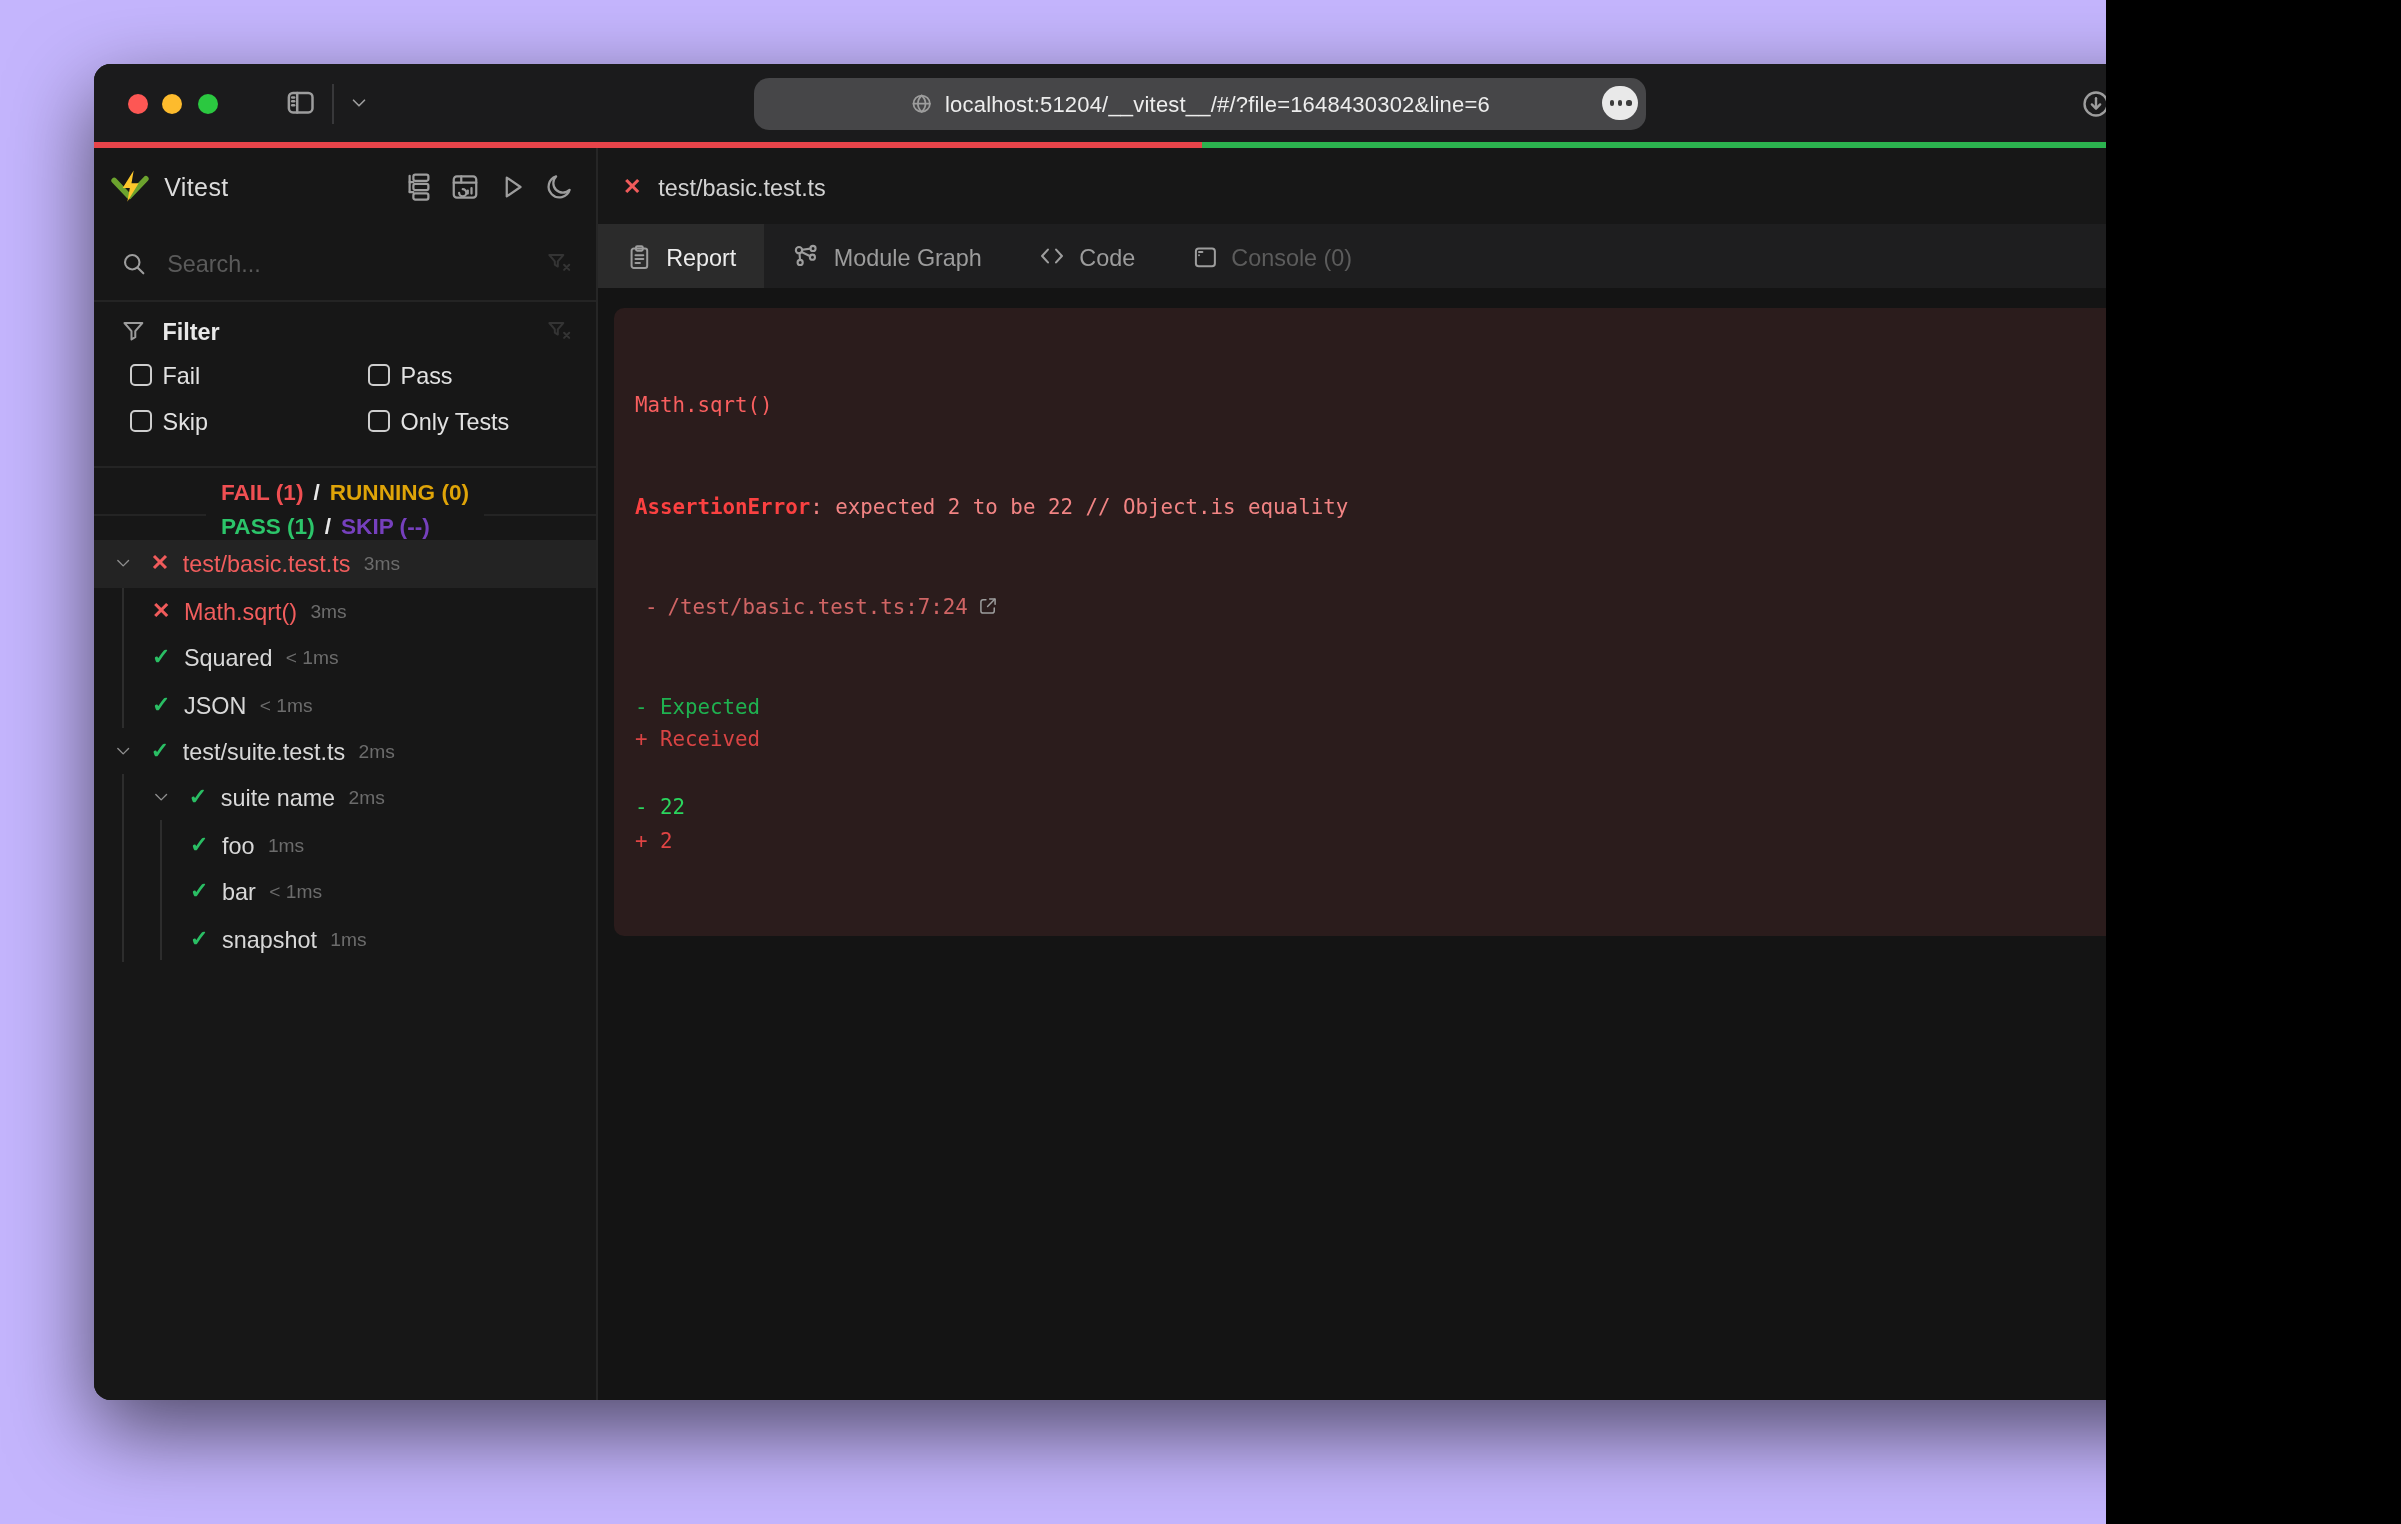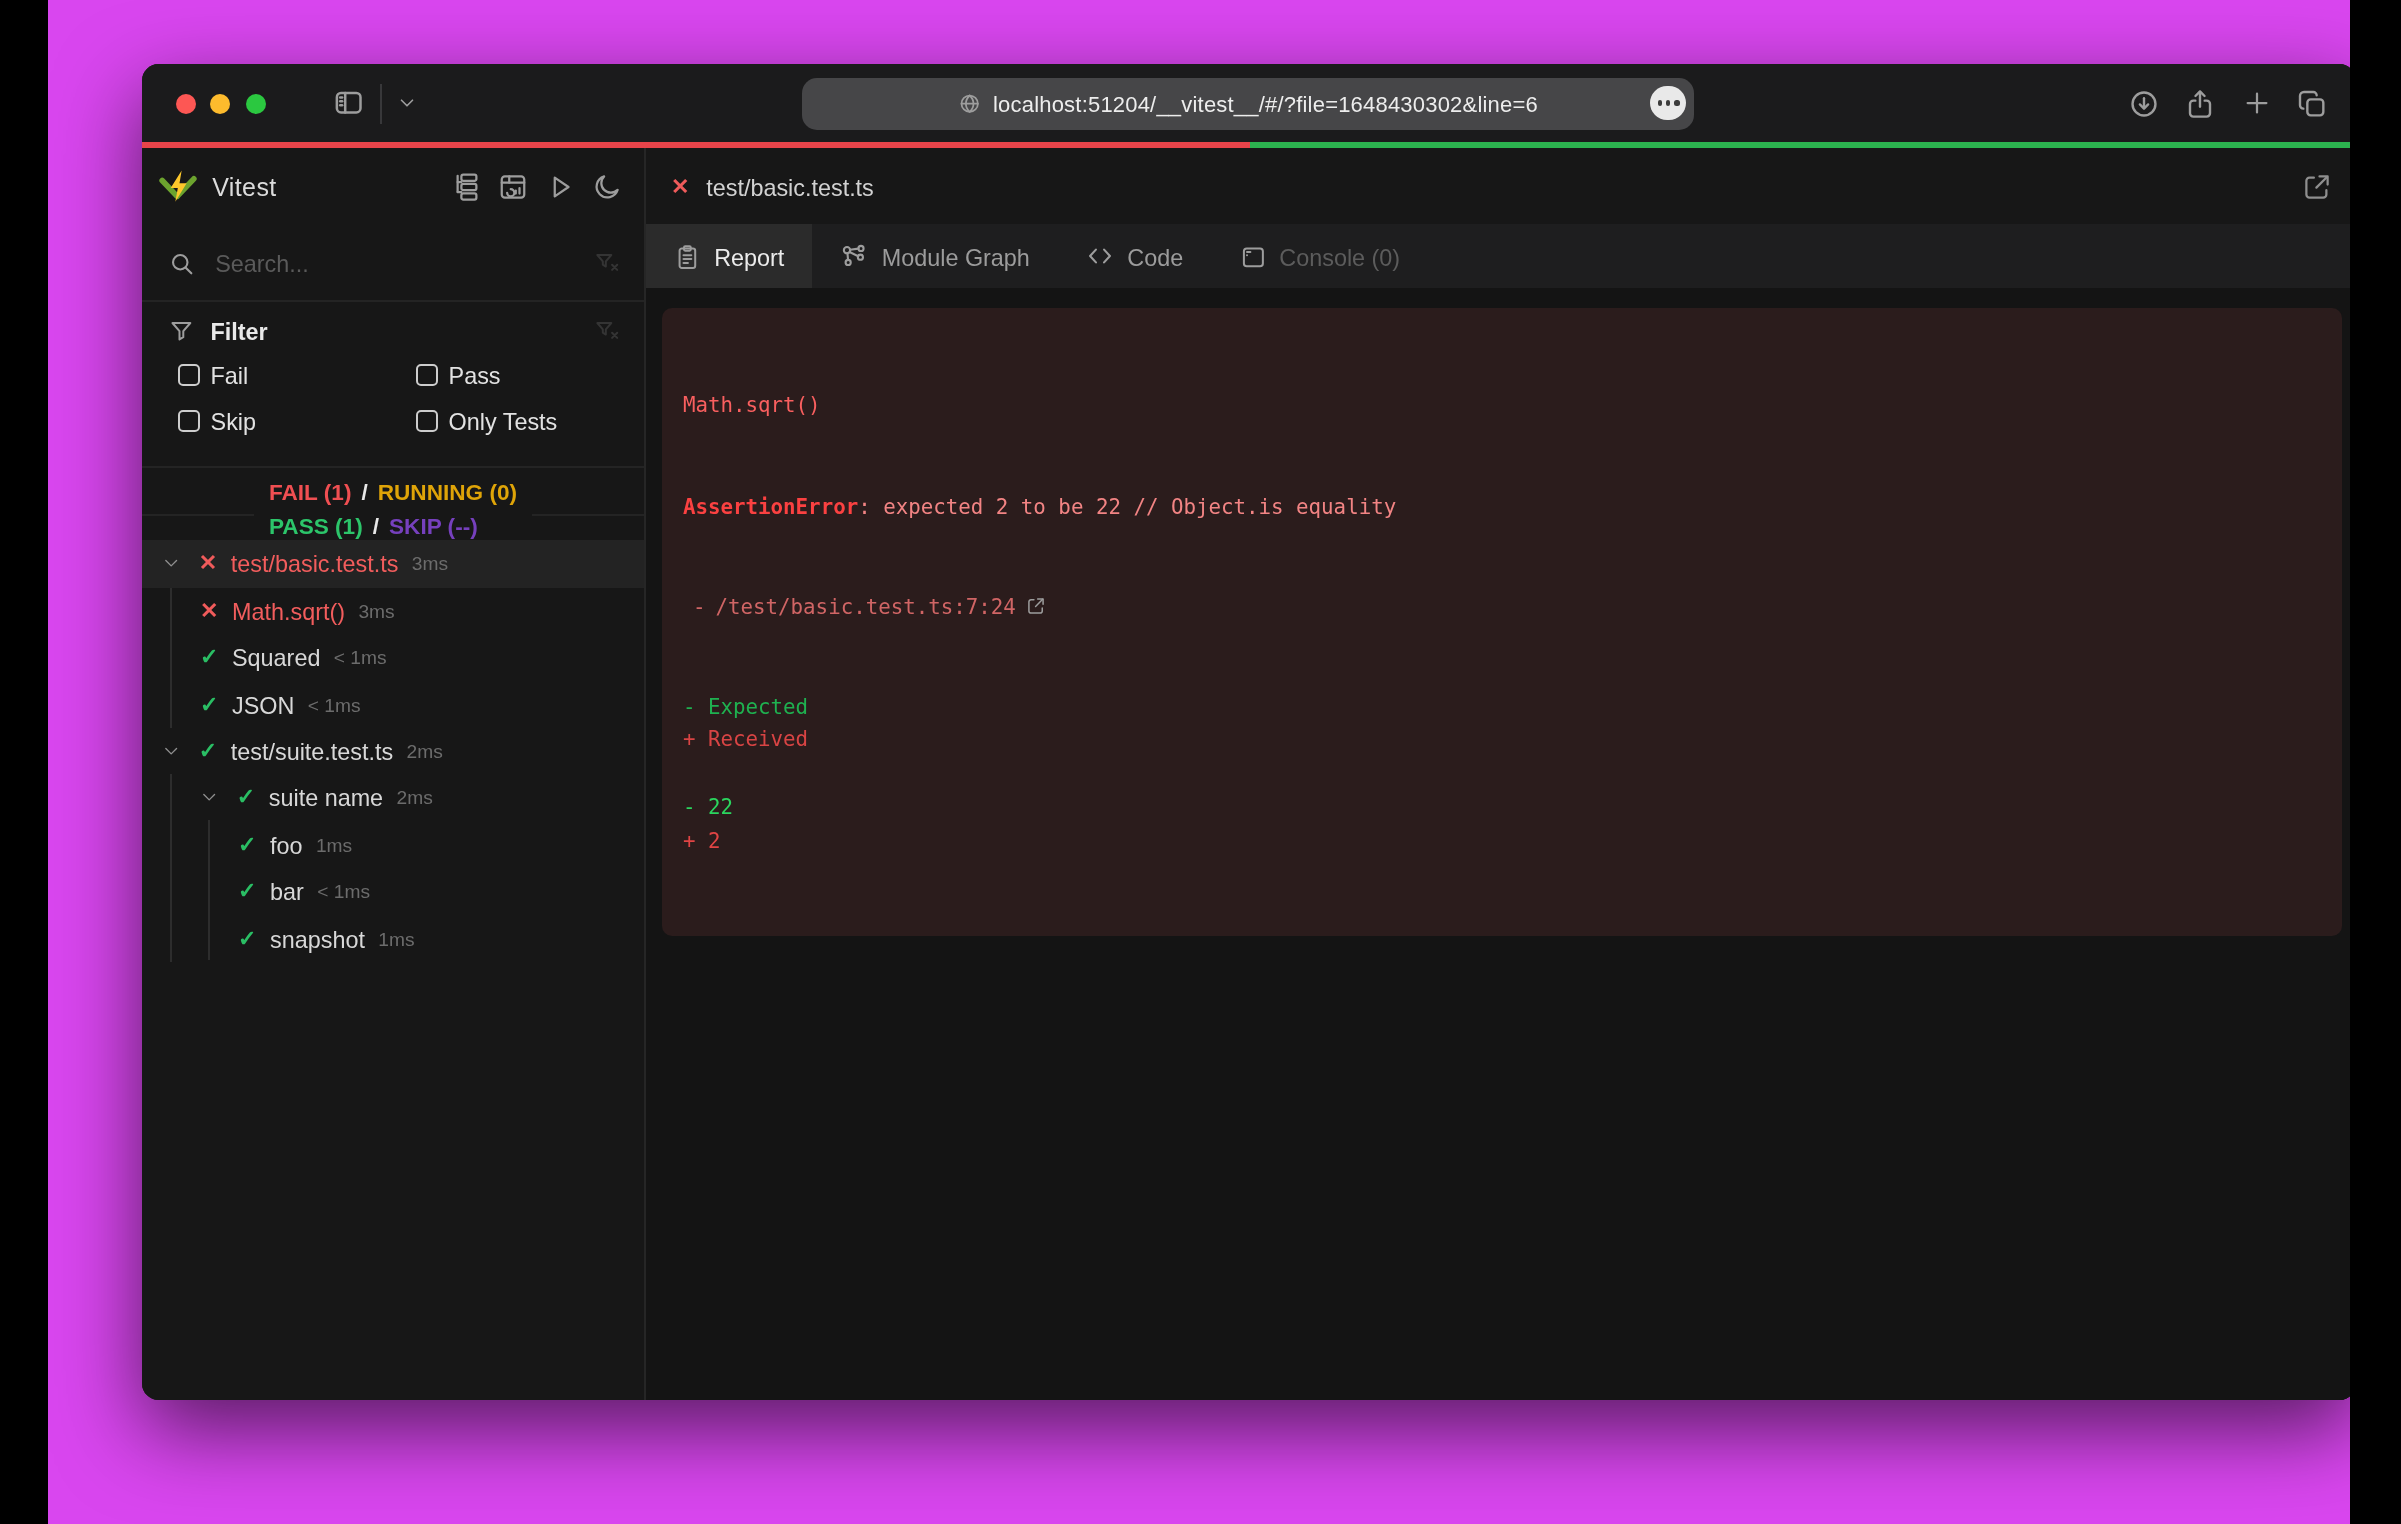--- a/index.html
+++ b/index.html
@@ -1,16 +1,16 @@
 <!DOCTYPE html>
 <html style="font-size:13.4px"><head>
 <meta charset="utf-8">
 <style>
   html,body{margin:0;padding:0;background:#000;}
-  .viewport{width:2302px;height:1524px;overflow:hidden;background:#d946ef;position:relative;margin-left:48px;}
+  .viewport{width:2106px;height:1524px;overflow:hidden;background:#c4b5fd;position:relative;}
   .stage{width:1201px;height:762px;transform:scale(2);transform-origin:0 0;position:relative;
          font-family:"Liberation Sans",sans-serif;-webkit-font-smoothing:antialiased;}
   .window{position:absolute;left:47px;top:32px;width:1107px;height:668px;background:#1b1b1c;
           border-radius:8.4px;overflow:hidden;box-shadow:0 15px 42px rgba(0,0,0,.6), inset 0 0 0 0.4px #333;}
   
   .toolbar{height:39px;position:relative;display:flex;align-items:center;background:#1b1b1c;}
   .lights{display:flex;gap:7.5px;margin-left:16.7px;}
   .light{width:10px;height:10px;border-radius:50%;}
   .tb-left{display:flex;align-items:center;margin-left:33px;color:#9d9d9d;}
   .tb-sep{width:0.8px;height:20px;background:#38383a;margin:0 7.5px;}

